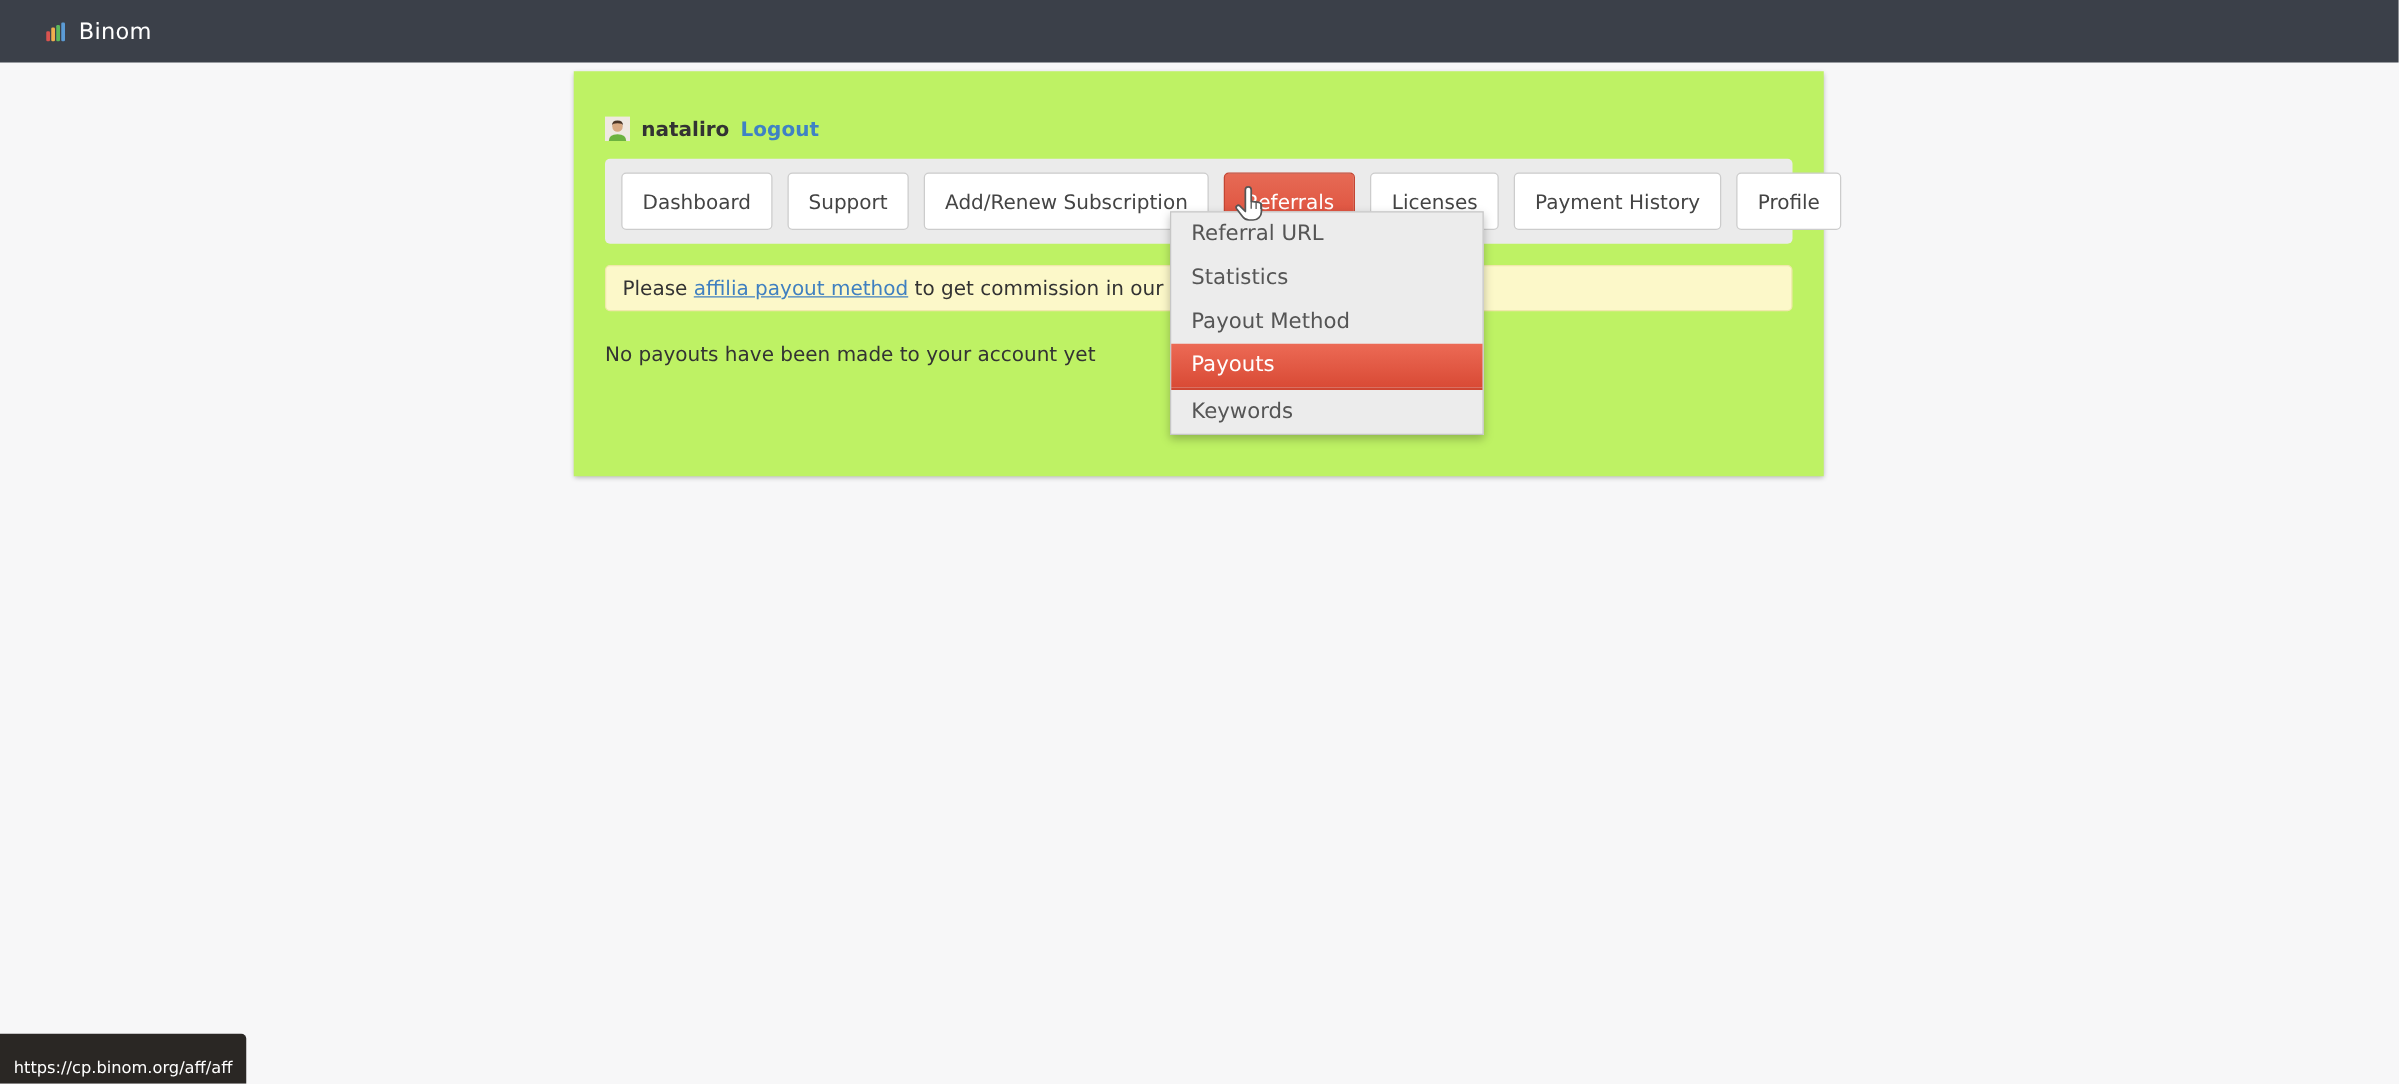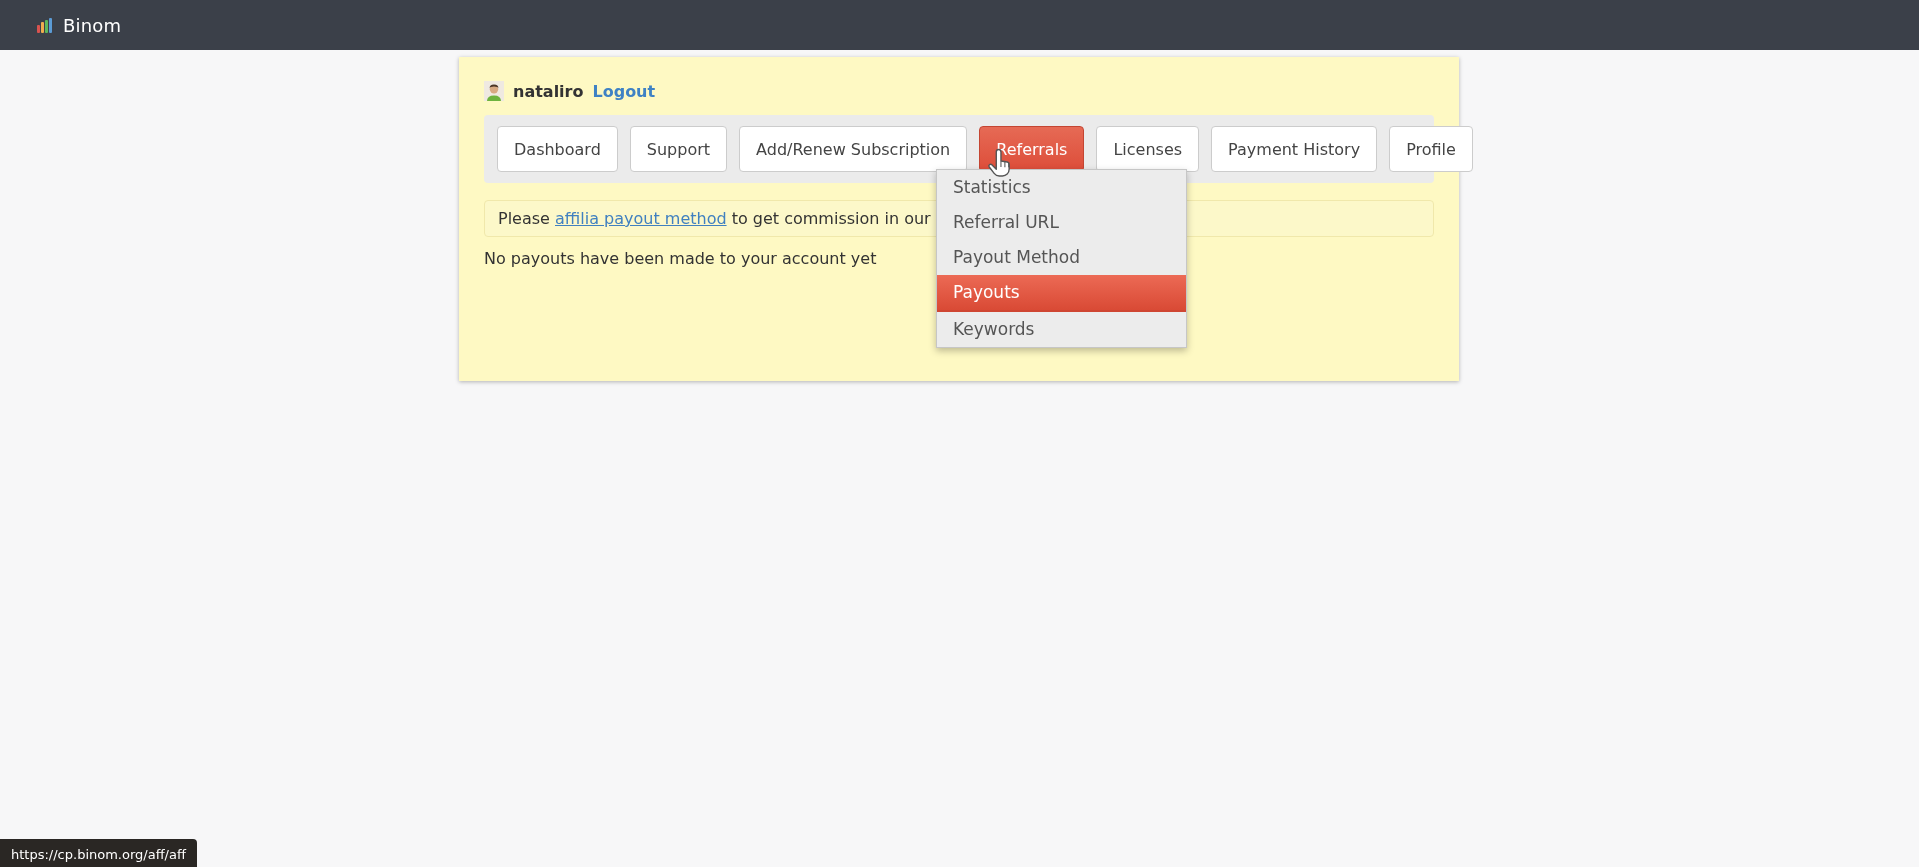--- a/index.html
+++ b/index.html
@@ -28,23 +28,23 @@
   .logo-icon i:nth-child(4) { height: 15px; background: #5b9bd5; }
   .brand { color: #ffffff; font-size: 18px; letter-spacing: .2px; }
 
   
   .card {
     position: absolute;
     left: 459px;
     top: 57px;
     width: 1000px;
     height: 324px;
-    background: #fef9c3;
+    background: #bef264;
     box-shadow: 0 1px 4px rgba(0,0,0,.28);
-    padding: 24px 25px;
+    padding: 36px 25px;
   }
 
   .user-row { display: flex; align-items: center; gap: 9px; }
   .avatar {
     width: 20px; height: 20px;
     display: inline-block;
     overflow: hidden;
   }
   .user-name { font-size: 16px; font-weight: bold; color: #333; }
   .logout-link {
@@ -99,21 +99,21 @@
     color: #333;
     white-space: nowrap;
     overflow: hidden;
   }
   .notice a {
     color: #4080c0;
     text-decoration: underline;
     cursor: pointer;
   }
   .empty-message {
-    margin-top: 12px;
+    margin-top: 25px;
     font-size: 16px;
     color: #333;
   }
 
   
   .dropdown {
     position: absolute;
     left: 936px;
     top: 169px;
     width: 251px;
@@ -148,21 +148,21 @@
   }
 
   
   .statusbar {
     position: absolute;
     left: 0;
     bottom: 0;
     background: #2a2724;
     color: #ffffff;
     font-size: 13px;
-    padding: 8px 11px 5px;
+    padding: 20px 11px 5px;
     border-top-right-radius: 4px;
     z-index: 60;
   }
 </style>
 </head>
 <body>
 
 <div class="topbar">
   <div class="logo">
     <span class="logo-icon">
@@ -201,22 +201,22 @@
   </div>
 
 
   <div class="notice"><span>Please </span><a>affilia payout method</a><span> to get commission in our affilia</span></div>
 
   <div class="empty-message">No payouts have been made to your account yet</div>
 
 </div>
 
 <div class="dropdown">
+  <div class="dropdown-item">Referral URL</div>
   <div class="dropdown-item">Statistics</div>
-  <div class="dropdown-item">Referral URL</div>
   <div class="dropdown-item">Payout Method</div>
   <div class="dropdown-item active">Payouts</div>
   <div class="dropdown-item">Keywords</div>
 </div>
 
 <div class="cursor">
   <svg width="34" height="34" viewBox="0 0 32 32">
     <path d="M12.5 4.6c0-1.3 1-2.3 2.2-2.3s2.2 1 2.2 2.3v8.6l5.9.9c1 .2 1.8 1 1.8 2.1v4.8c0 3.5-2.8 6.3-6.3 6.3h-3c-1.9 0-3.7-.9-4.8-2.4l-4.6-6.1c-.5-.7-.4-1.7.3-2.2.6-.5 1.5-.5 2.1.1l4.2 4.2V4.6z" fill="#ffffff" stroke="#555555" stroke-width="1.3" stroke-linejoin="round"></path>
     <path d="M16.9 13.4v5.5 M20.6 14v5 M24.2 14.6v4.4" stroke="#555555" stroke-width="1" fill="none"></path>
   </svg>

